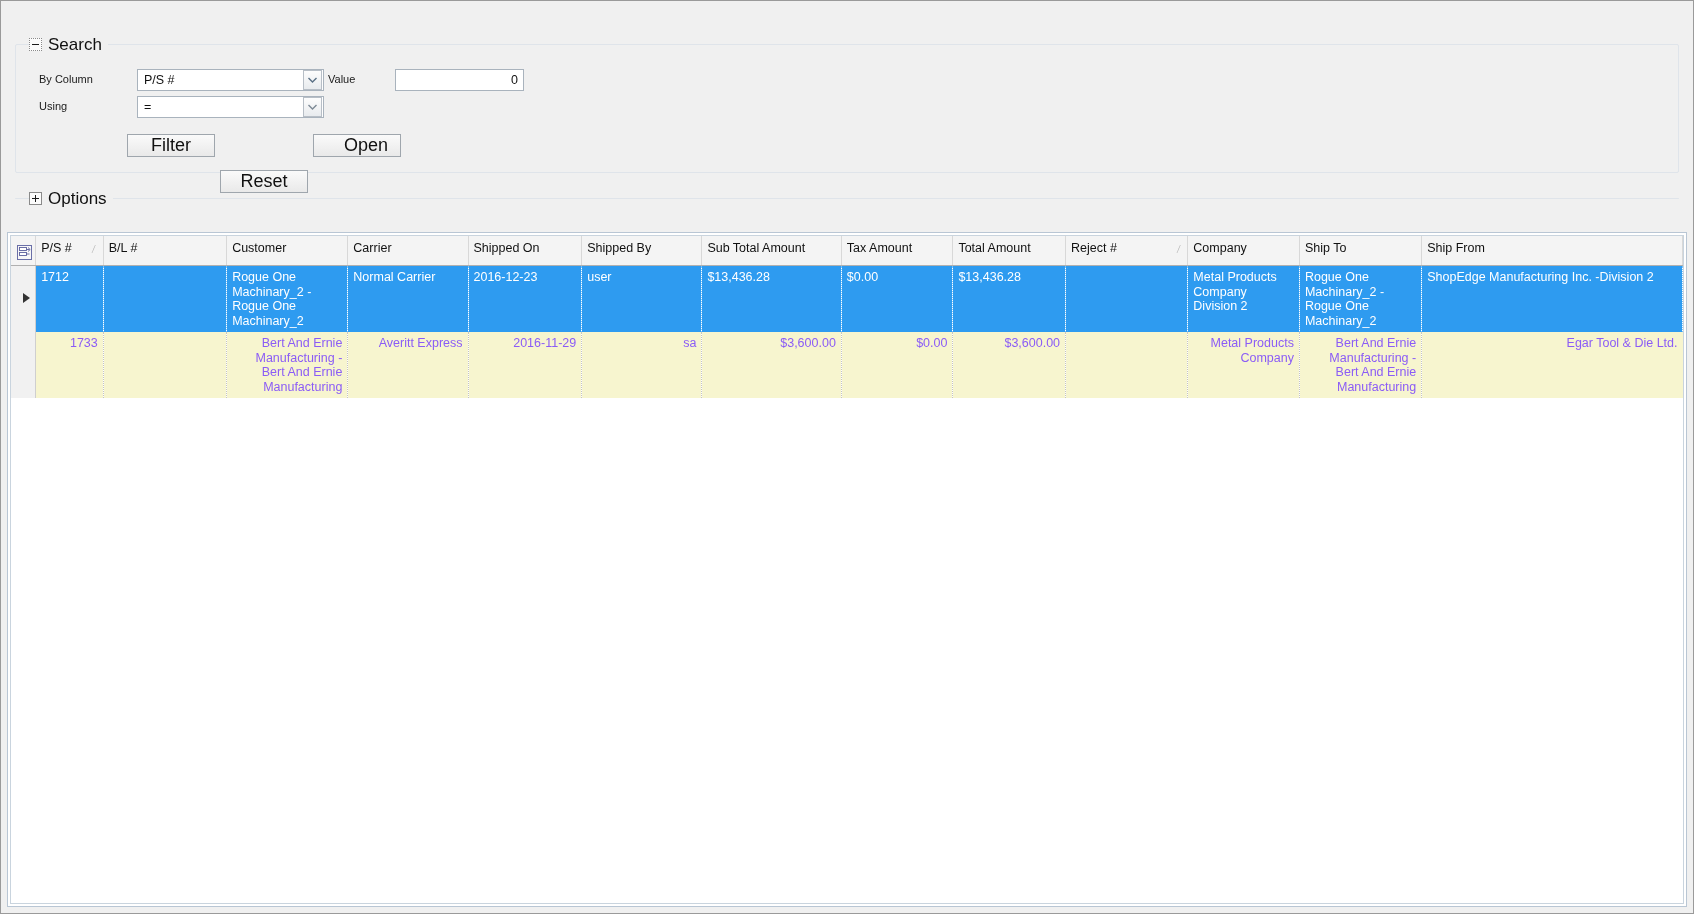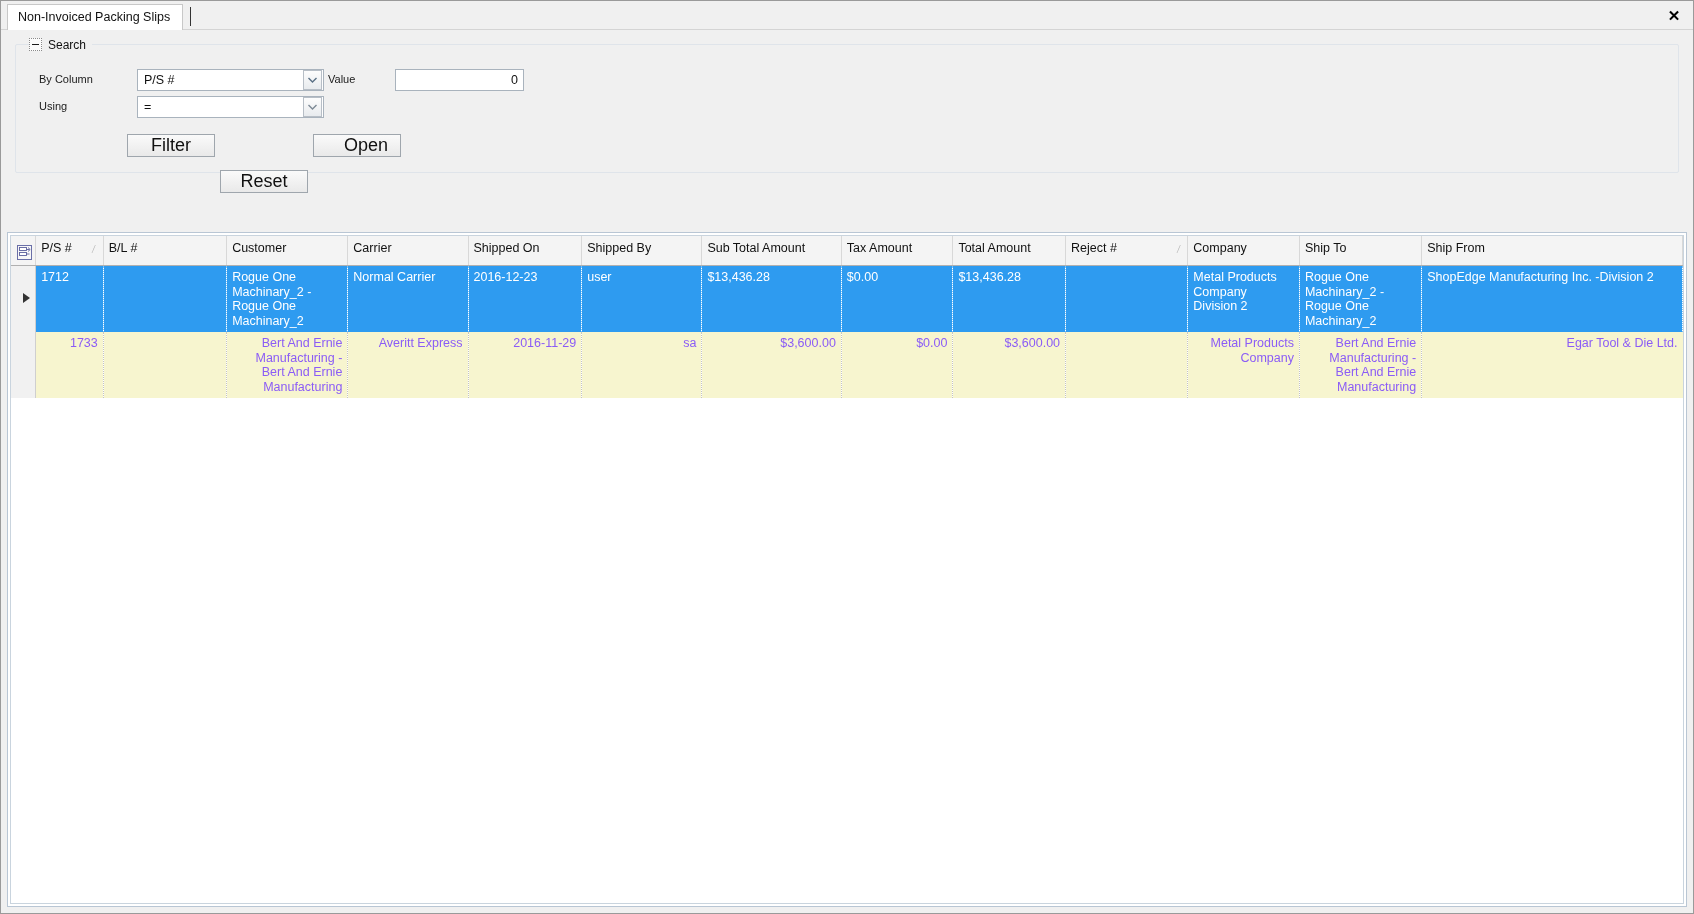--- a/index.html
+++ b/index.html
@@ -100,21 +100,21 @@
   }
   .expander.plus::after {
     content: "";
     position: absolute;
     left: 5px; top: 2px;
     width: 1px; height: 7px;
     background: #1a1a1a;
   }
   .expander.dotted { border-style: dotted; }
   .gb-title {
-    font-size: 12px;
+    font-size: 17px;
     color: #111;
     white-space: nowrap;
     text-align: center;
   }
 
   
   #search-panel { left: 14px; top: 34px; width: 1664px; height: 138px; }
 
   .field-label {
     position: absolute;
@@ -270,27 +270,20 @@
     border-bottom: 5px solid transparent;
     margin: 23px auto 0 7px;
   }
   .cellwrap { display: block; word-wrap: break-word; }
 </style>
 </head>
 <body>
 
 <div id="app">
 
-  <div id="tabstrip">
-    <div class="tab">
-      <span>Non-Invoiced Packing Slips</span>
-    </div>
-    <div class="tab-caret"></div>
-    <button id="close-btn">✕</button>
-  </div>
 
   <div class="groupbox" id="search-panel">
     <div class="gb-frame"></div>
     <div class="gb-header">
       <span class="expander dotted"></span>
       <span class="gb-title">Search</span>
     </div>
 
     <span class="field-label" style="left:24px; top:38px;">By Column</span>
 
@@ -316,20 +309,27 @@
             <path d="M0.5 1 L4.5 5 L8.5 1" stroke="#7d8a96" stroke-width="1.4" fill="none"></path>
           </svg>
       </span>
     </div>
 
     <button class="btn" style="left:112px; top:99px; width:88px;">Filter</button>
     <button class="btn" style="left:205px; top:99px; width:88px;margin-top:36px;">Reset</button>
     <button class="btn" style="left:298px; top:99px; width:88px;padding-left:18px;">Open</button>
   </div>
 
+  <div class="groupbox" id="options-panel">
+    <div class="gb-frame"></div>
+    <div class="gb-header">
+      <span class="expander plus"></span>
+      <span class="gb-title">Options</span>
+    </div>
+  </div>
 
   <div id="grid-wrap">
     <div id="grid-inner">
       <table class="grid">
         <colgroup id="grid-colgroup">
             <col style="width: 23px;">
             <col style="width: 63px;">
             <col style="width: 115px;">
             <col style="width: 113px;">
             <col style="width: 112px;">

